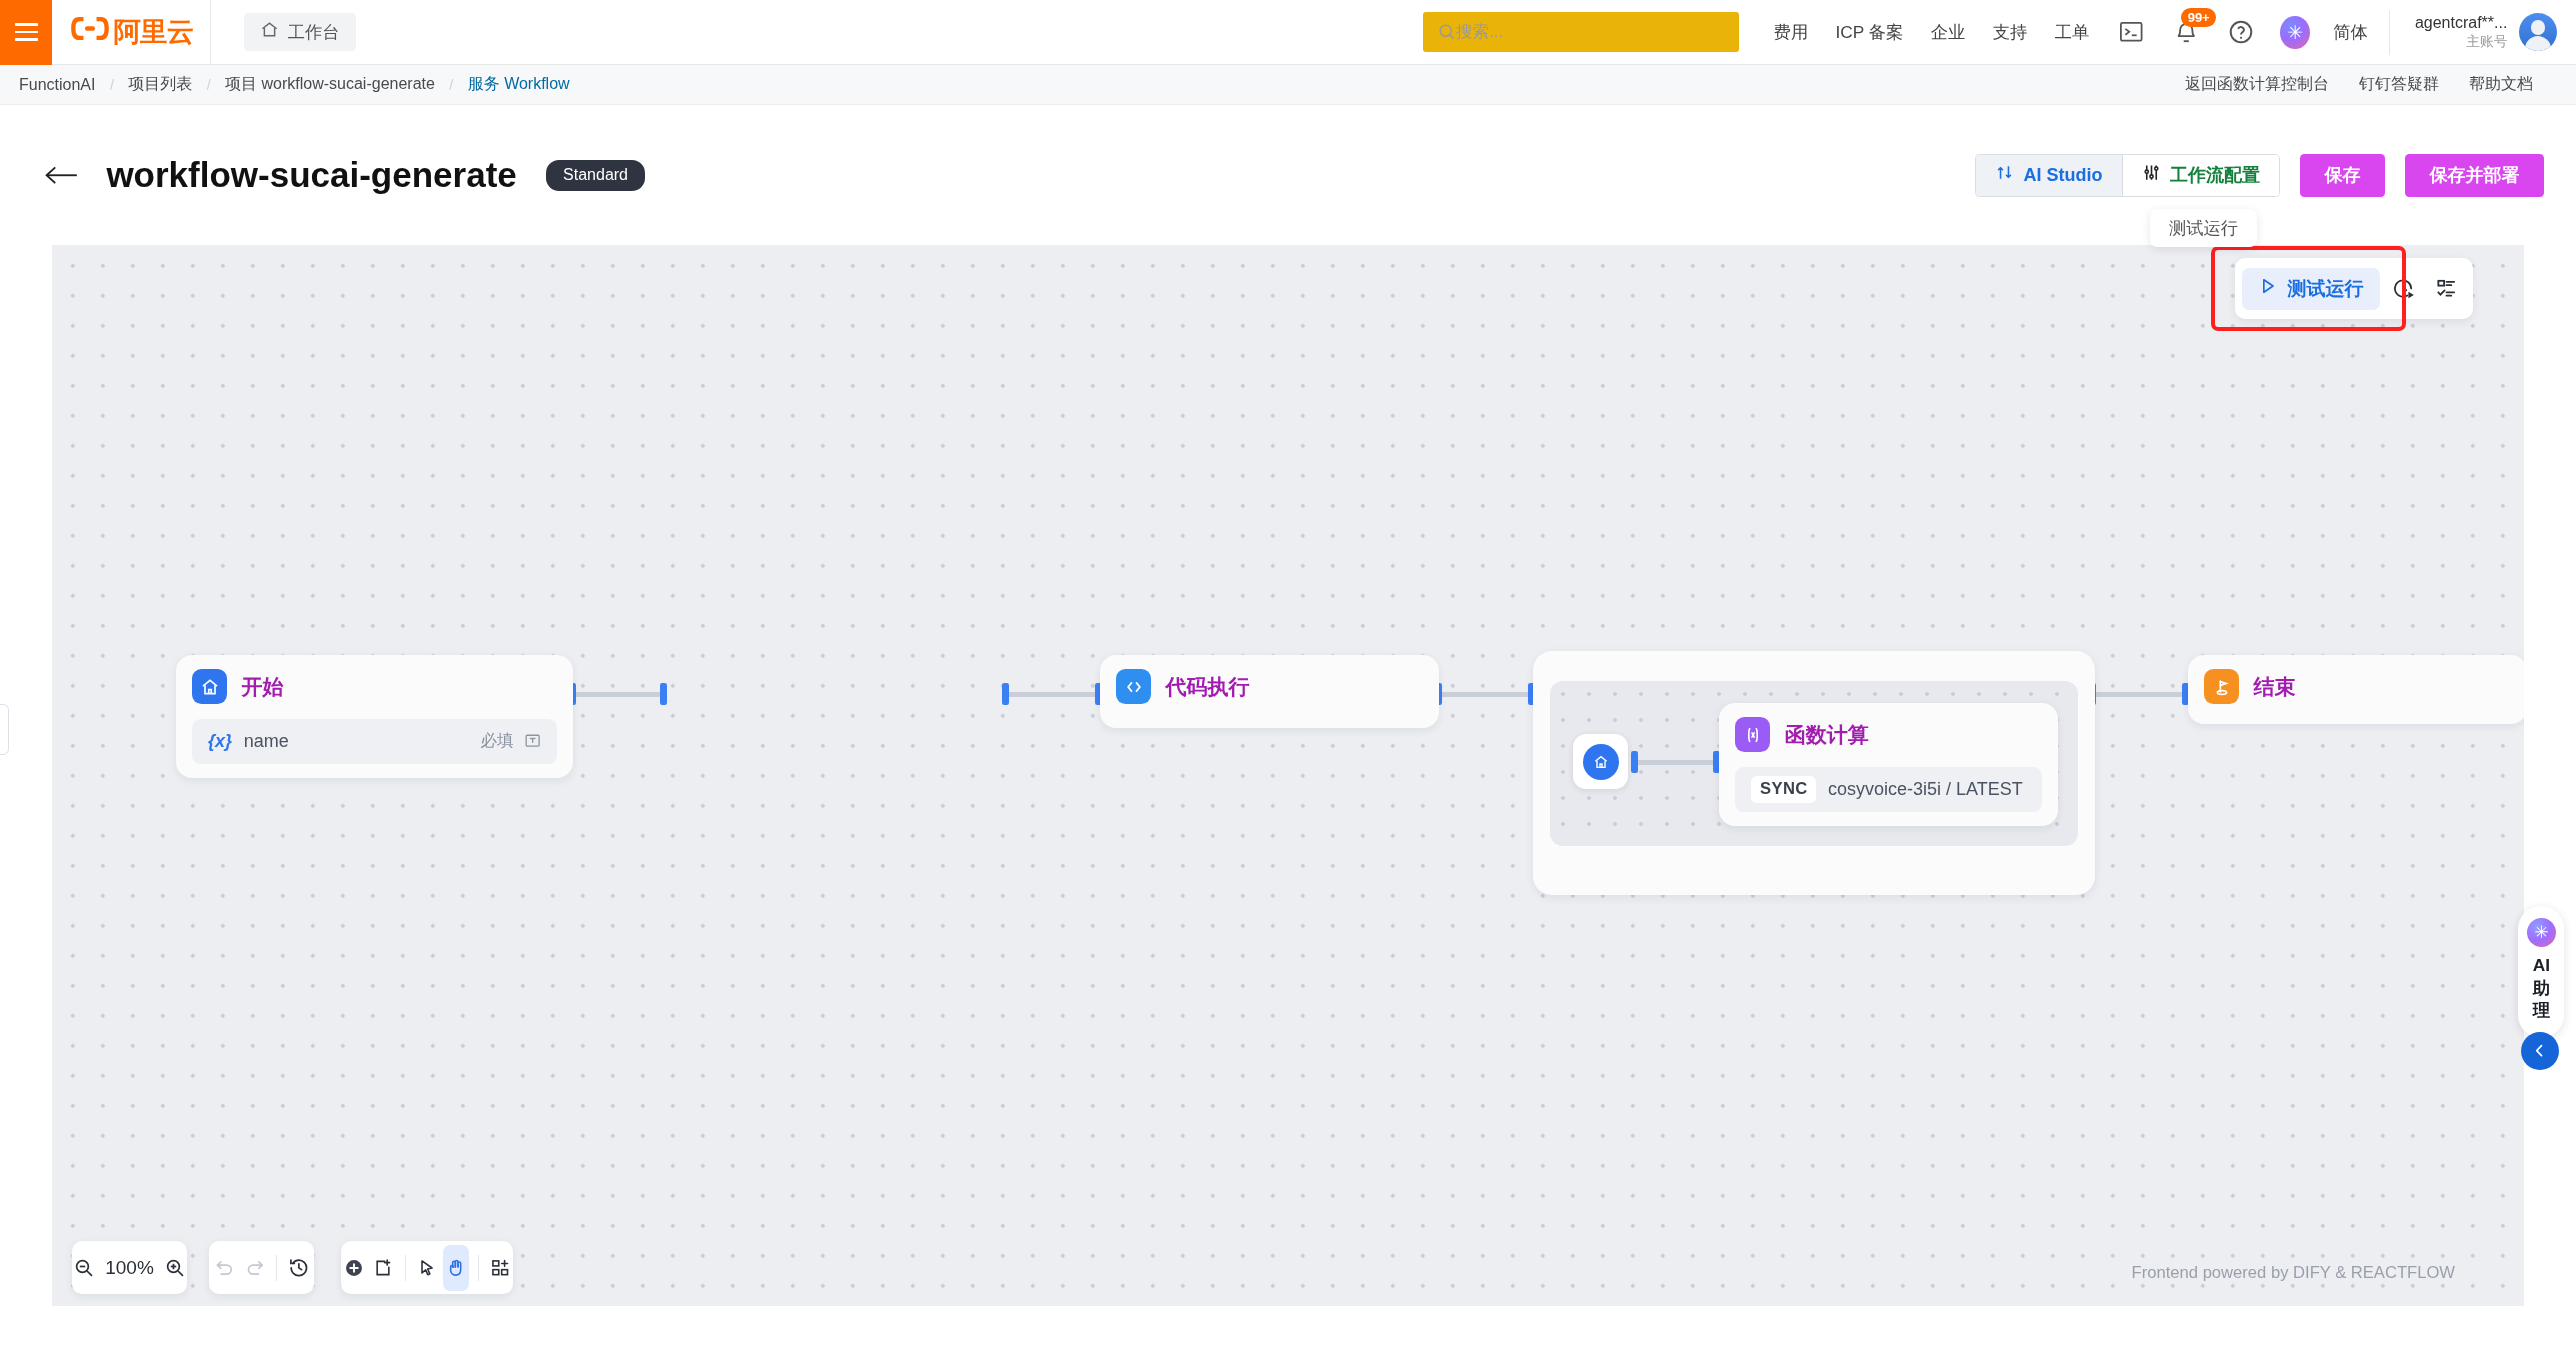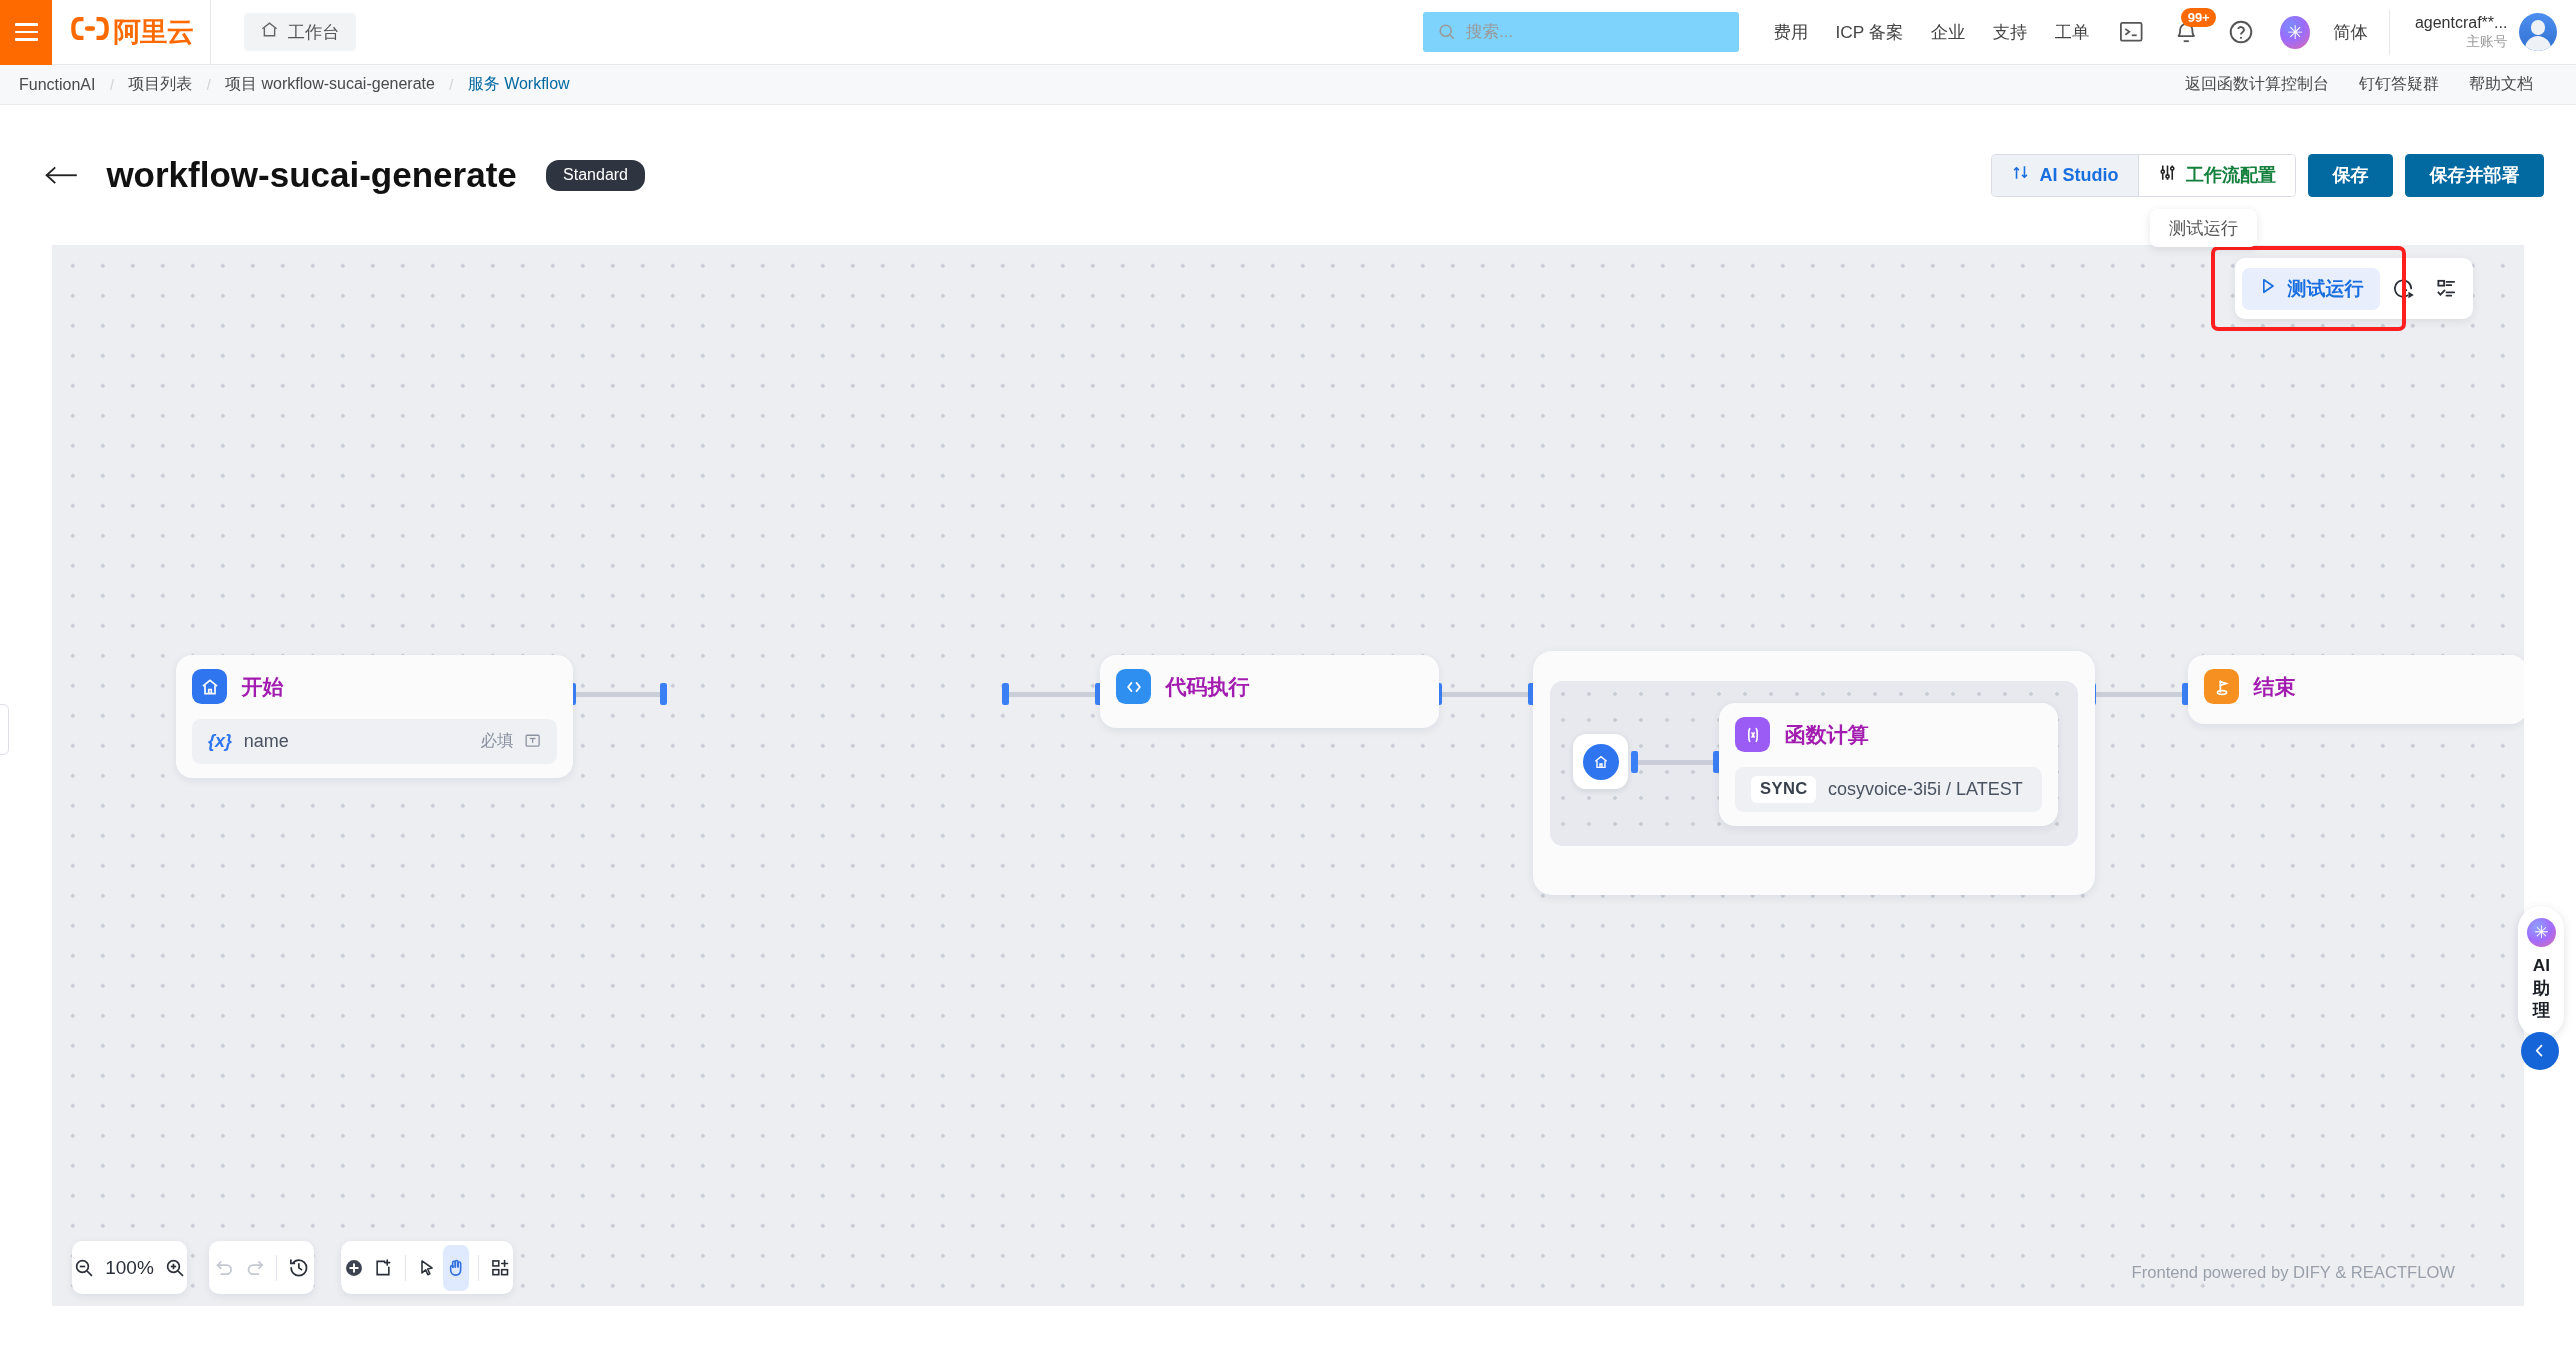--- a/index.html
+++ b/index.html
@@ -27,22 +27,22 @@
   }
   .logo-txt { font-size: 27.4px; color: #ff6a00; font-weight: 700; letter-spacing: -0.7px; display:flex; align-items:center; gap:2.9px;}
   .ali-mark { display:inline-block; }
   .workbench {
     margin-left: 33px; height: 38px; padding: 0 16px; background: #f2f3f5;
     border-radius: 4.3px; display: flex; align-items: center; gap: 8.7px;
     font-size: 17.3px; color: #555; cursor: pointer;
   }
   .nav-spacer { flex: 1; }
   .searchbox {
-    width: 316px; height: 40px; background: #7dd3fc; border-radius: 2.9px;
-    display: flex; align-items: center; padding: 0 14.4px; gap: 10px; justify-content: center;
+    width: 316px; height: 40px; background: #eab308; border-radius: 2.9px;
+    display: flex; align-items: center; padding: 0 14.4px; gap: 0; justify-content: center;
   }
   .searchbox input {
     border: none; background: transparent; outline: none;
     font-size: 16.6px; color: #555; width: 100%;
     font-family: "Liberation Sans", sans-serif;
   }
   .searchbox input::placeholder { color: #9a9a9a; }
   .nav-links { display: flex; align-items: center; gap: 27.4px; margin-left: 35px; }
   .nav-links a { font-size: 17.3px; color: #444; text-decoration: none; cursor: pointer; white-space: nowrap; }
   .nav-icons { display: flex; align-items: center; gap: 24.5px; margin-left: 27.4px; }
@@ -101,22 +101,22 @@
   .seg {
     display: flex; border: 0.7px solid #d9dde3; border-radius: 4.3px; overflow: hidden; height: 43px;
   }
   .seg > div {
     display: flex; align-items: center; gap: 9.4px; padding: 0 19px; font-size: 18px;
     cursor: pointer; font-weight: 600;
   }
   .seg .seg-a { background: #eef1f6; color: #1a6fe0; }
   .seg .seg-b { background: #fff; color: #15803d; border-left: 0.7px solid #d9dde3; }
   .btn-primary {
-    height: 43px; background: #0369a1; color: #fff; border: none; border-radius: 4.3px;
-    font-size: 18px; font-weight: 600; padding: 0 24.5px; margin-left: 12px; cursor: pointer;
+    height: 43px; background: #d946ef; color: #fff; border: none; border-radius: 4.3px;
+    font-size: 18px; font-weight: 600; padding: 0 24.5px; margin-left: 20px; cursor: pointer;
     font-family: "Liberation Sans", sans-serif;
   }
 
   
   .canvas {
     position: absolute; top: 245px; left: 52px; width: 2472px; height: 1061px;
     background-color: #eceef2;
     background-image: radial-gradient(#c9cdd6 1.7px, transparent 1.7px);
     background-size: 30px 30px; background-position: 5.8px 5.8px;
     overflow: hidden;

